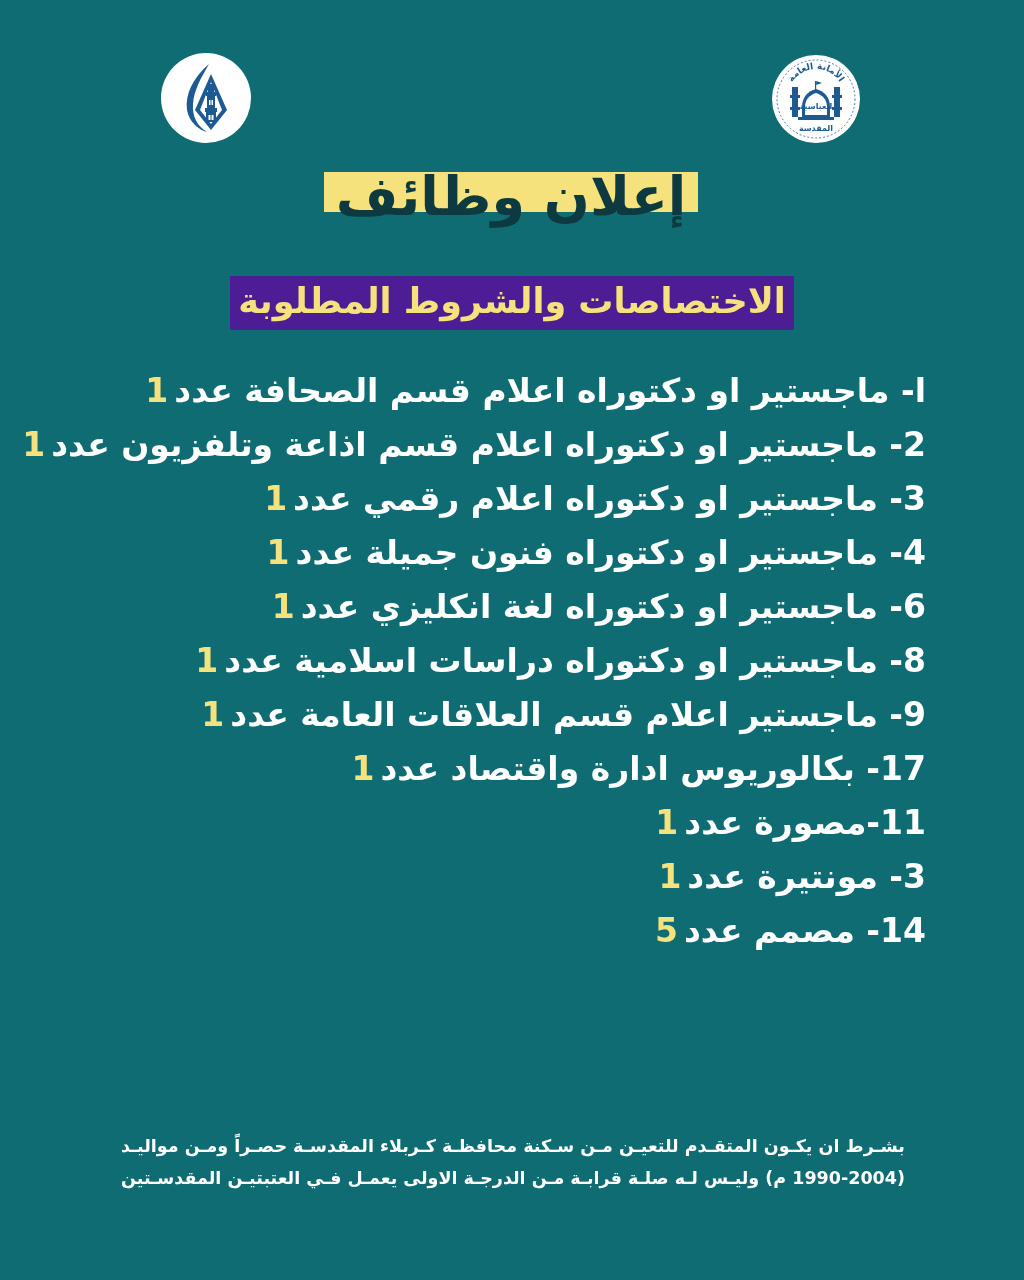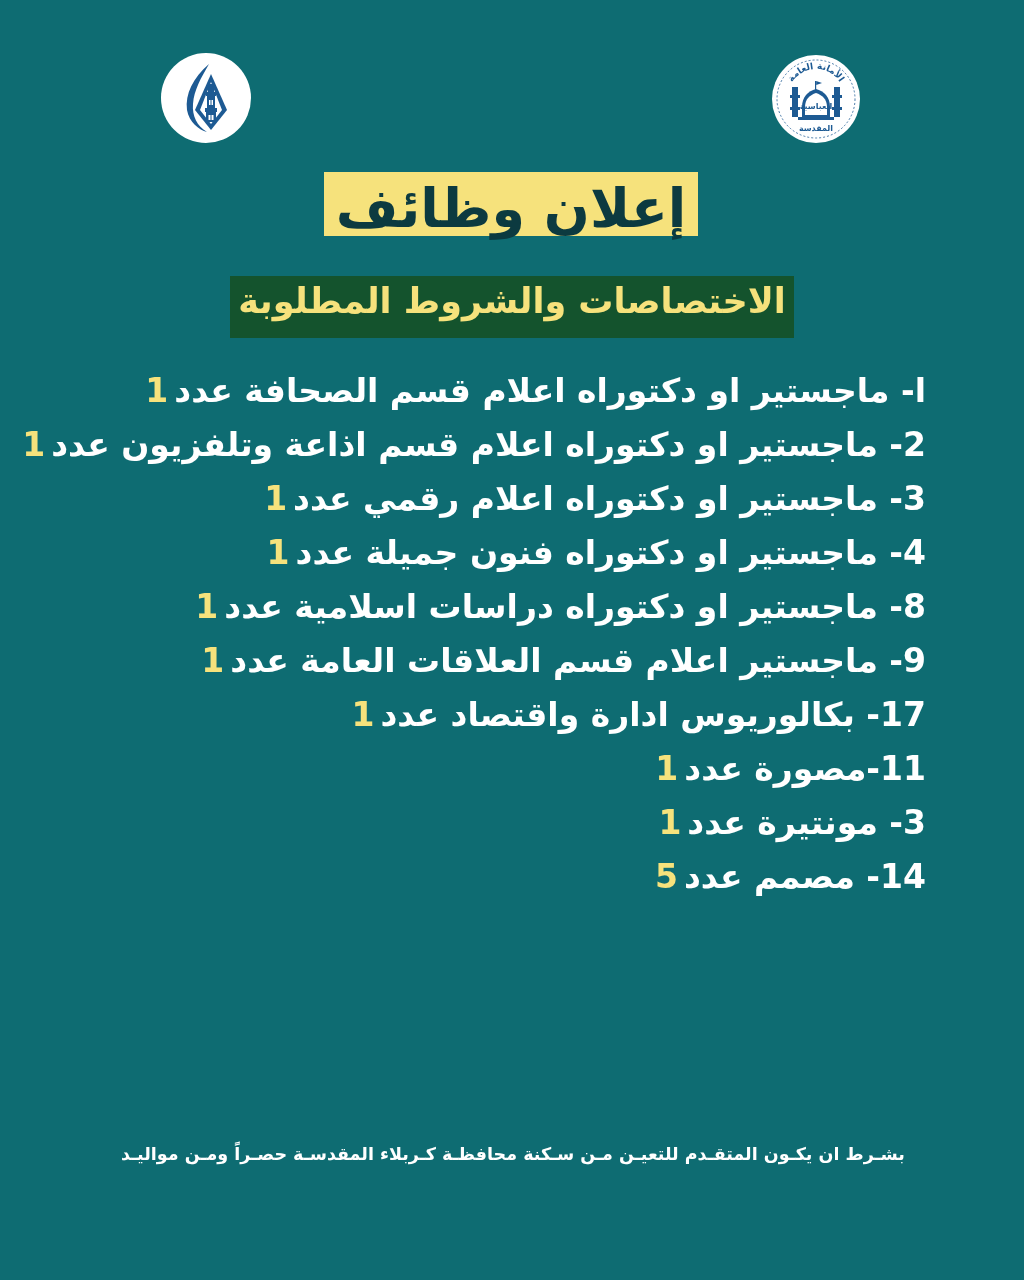--- a/index.html
+++ b/index.html
@@ -22,37 +22,37 @@
       position: absolute; top: 172px; left: 0; right: 0;
       display: flex; justify-content: center;
     }
     .title {
       direction: rtl;
       background: #f6e27c;
       color: #0c3a40;
       font-weight: bold;
       font-size: 54px;
       line-height: 50px;
-      padding: 12px 12px;
+      padding: 0 12px;
       height: 40px;
       margin-left: 0;
       transform: translateX(-1px);
     }
     .subtitle-wrap {
       position: absolute; top: 276px; left: 0; right: 0;
       display: flex; justify-content: center;
     }
     .subtitle {
       direction: rtl;
-      background: #14532d;
+      background: #4c1d95;
       color: #f6e27c;
       font-weight: bold;
       font-size: 35px;
       line-height: 50px;
-      height: 62px;
+      height: 54px;
       padding: 0 8px;
     }
 
     .list {
       position: absolute; top: 352px; right: 86px; left: 60px;
       direction: rtl; margin: 12px; padding: 0; list-style: none;
     }
     .list li {
       color: #ffffff;
       font-weight: bold;
@@ -66,21 +66,21 @@
       color: #f6e27c;
       margin-right: 6px;
     }
 
     .footer {
       position: absolute; top: 1130px; left: 50px; right: 48px;
       direction: rtl; text-align: center;
       color: #ffffff; font-weight: bold;
       font-size: 17.5px; line-height: 32px;
     }
-    .footer p { margin: 8px; }
+    .footer p { margin: 0; }
   </style>
 </head>
 <body>
 
 <div class="logo logo-left">
   <svg width="70" height="76" viewBox="0 0 70 76">
     <path d="M38 4 C22 18 14 34 16 50 C18 62 28 70 36 72 C26 66 21 56 22 44 C23 30 30 18 38 4 Z" fill="#1d5a93"></path>
     <path d="M40 14 L56 50 L40 70 L24 50 Z" fill="#1d5a93"></path>
     <path d="M40 22 L51 50 L40 64 L29 50 Z" fill="#ffffff"></path>
     <rect x="37" y="24" width="6" height="8" fill="#1d5a93"></rect>
@@ -126,23 +126,25 @@
 
 <div class="subtitle-wrap">
   <div class="subtitle">الاختصاصات والشروط المطلوبة</div>
 </div>
 
 <ul class="list">
   <li><span>ا- ماجستير او دكتوراه اعلام قسم الصحافة عدد</span><span class="count">1</span></li>
   <li><span>2- ماجستير او دكتوراه اعلام قسم اذاعة وتلفزيون عدد</span><span class="count">1</span></li>
   <li><span>3- ماجستير او دكتوراه اعلام رقمي عدد</span><span class="count">1</span></li>
   <li><span>4- ماجستير او دكتوراه فنون جميلة عدد</span><span class="count">1</span></li>
+  <li><span>6- ماجستير او دكتوراه لغة انكليزي عدد</span><span class="count">1</span></li>
   <li><span>8- ماجستير او دكتوراه دراسات اسلامية عدد</span><span class="count">1</span></li>
   <li><span>9- ماجستير اعلام قسم العلاقات العامة عدد</span><span class="count">1</span></li>
   <li><span>17- بكالوريوس ادارة واقتصاد عدد</span><span class="count">1</span></li>
   <li><span>11-مصورة عدد</span><span class="count">1</span></li>
   <li><span>3- مونتيرة عدد</span><span class="count">1</span></li>
   <li><span>14- مصمم عدد</span><span class="count">5</span></li>
 </ul>
 
 <div class="footer">
   <p>بشـرط ان يكـون المتقـدم للتعيـن مـن سـكنة محافظـة كـربلاء المقدسـة حصـراً ومـن مواليـد</p>
+  <p>(1990-2004 م) وليـس لـه صلـة قرابـة مـن الدرجـة الاولى يعمـل فـي العتبتيـن المقدسـتين</p>
 </div>
 
 </body></html>

